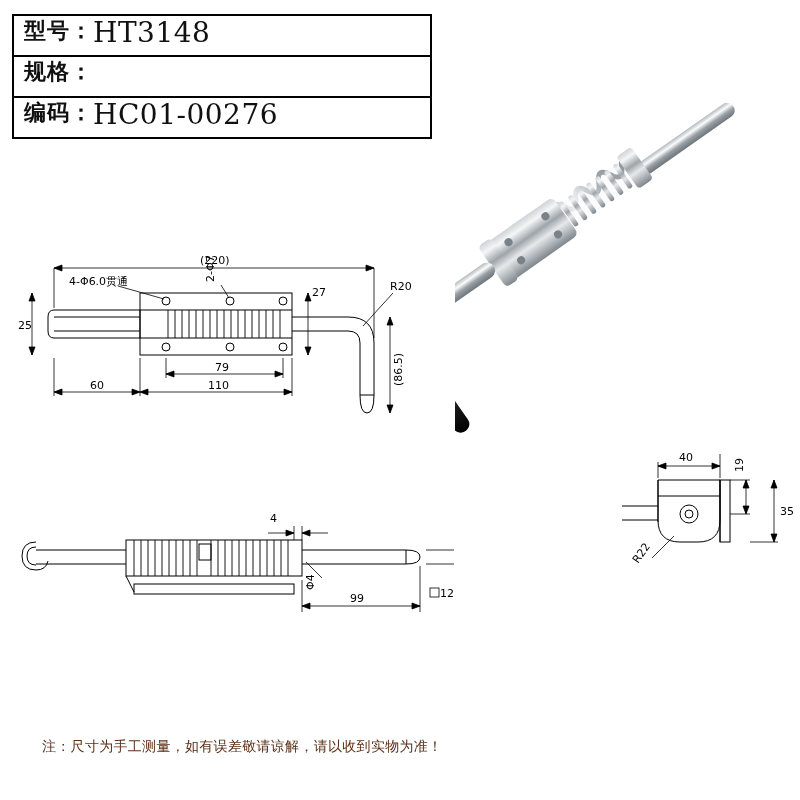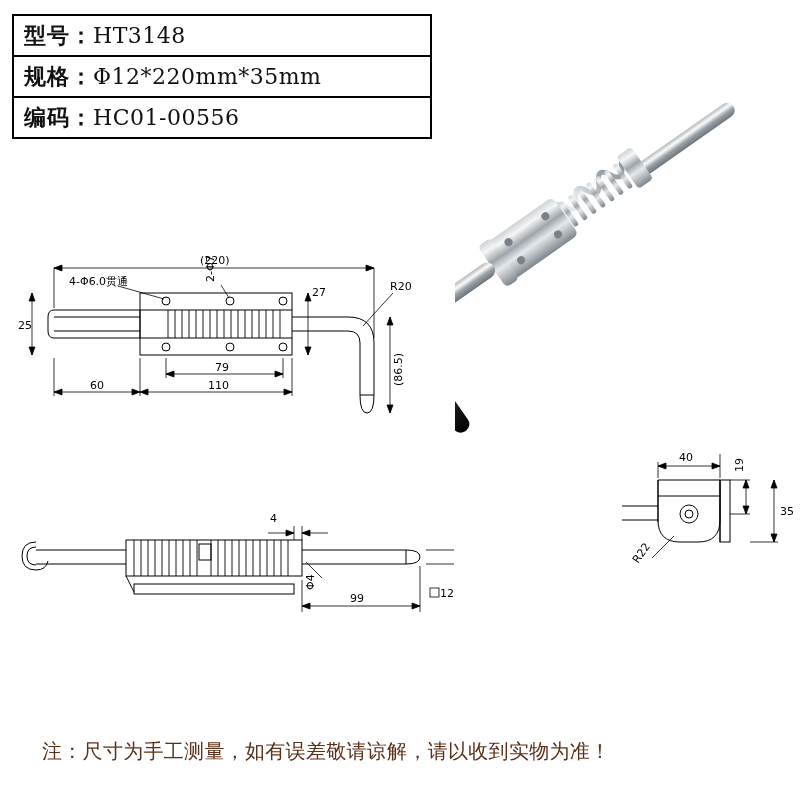--- a/index.html
+++ b/index.html
@@ -21,47 +21,47 @@
     position: absolute;
     left: 12px;
     top: 14px;
     width: 420px;
     border: 2px solid #000;
     border-bottom: none;
     box-sizing: border-box;
   }
   .spec-row {
     display: flex;
-    align-items: center;
+    align-items: flex-start;
     height: 41px;
     border-bottom: 2px solid #000;
     padding-left: 10px;
     box-sizing: border-box;
   }
   .spec-label {
     font-family: "DejaVu Serif", serif;
     font-weight: bold;
     font-size: 22px;
     letter-spacing: 1px;
     white-space: nowrap;
   }
   .spec-value {
     font-family: "DejaVu Serif", serif;
-    font-size: 22px;
+    font-size: 28px;
     letter-spacing: 0.5px;
     white-space: nowrap;
   }
 
   
   .footer-note {
     position: absolute;
     left: 42px;
     top: 738px;
     font-family: "DejaVu Sans", sans-serif;
-    font-size: 20px;
+    font-size: 14px;
     color: #5b2f17;
     letter-spacing: 0.3px;
     white-space: nowrap;
   }
 
   
   .dwg {
     position: absolute;
   }
   .dwg svg { display: block; }
@@ -79,25 +79,24 @@
 </head>
 <body>
 
 <div class="spec-table">
   <div class="spec-row">
     <span class="spec-label">型号：</span>
     <span class="spec-value">HT3148</span>
   </div>
   <div class="spec-row">
     <span class="spec-label">规格：</span>
-    <span class="spec-value">Φ12*220mm*35mm</span>
   </div>
   <div class="spec-row">
     <span class="spec-label">编码：</span>
-    <span class="spec-value">HC01-00556</span>
+    <span class="spec-value">HC01-00276</span>
   </div>
 </div>
 
 <div class="dwg" id="photo">
 <svg width="345" height="460" viewBox="0 0 345 460">
   <defs>
     <linearGradient id="steel" x1="0" y1="0" x2="0" y2="1">
       <stop offset="0%" stop-color="#cfd3d6"></stop>
       <stop offset="18%" stop-color="#f4f6f7"></stop>
       <stop offset="42%" stop-color="#9ea5aa"></stop>

